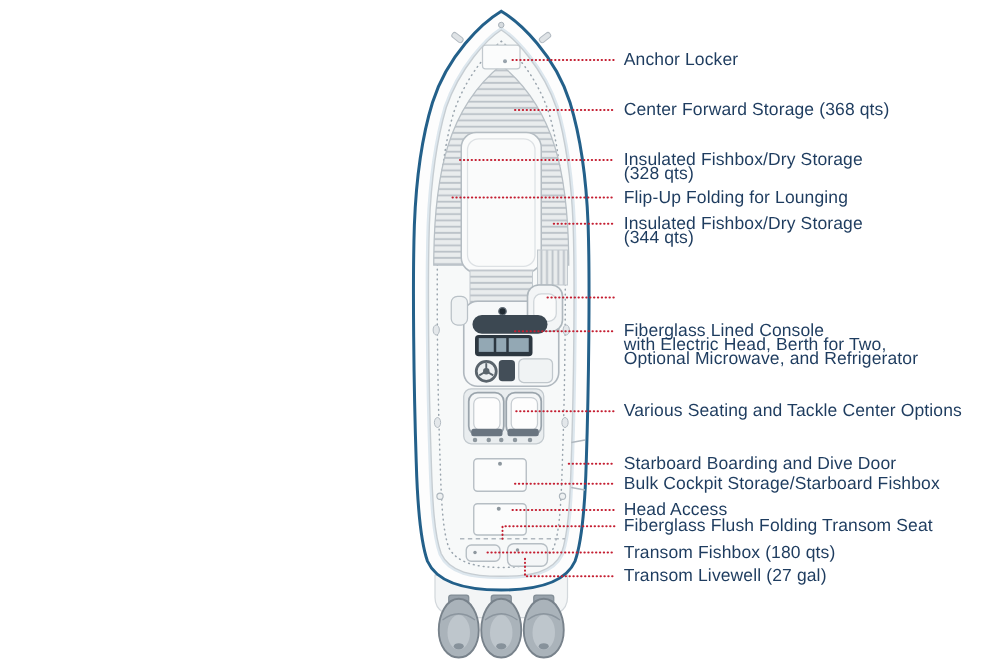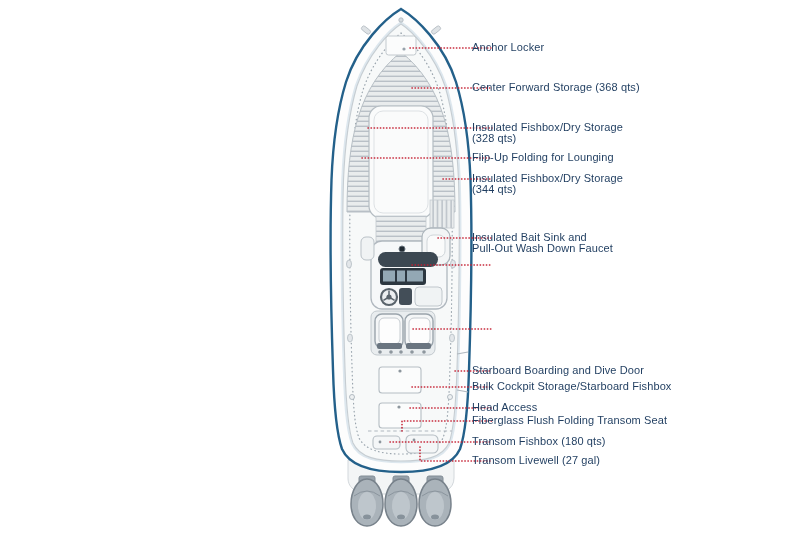--- a/index.html
+++ b/index.html
@@ -1,19 +1,19 @@
 <!DOCTYPE html>
 <html style="--leader-color: #c41e31; --label-color: #1e3c5f;"><head>
 <meta charset="utf-8">
 <style>
   html,body{margin:0;padding:0;background:#ffffff;}
   #canvas{position:relative;width:800px;height:533px;background:#ffffff;overflow:hidden;
           font-family:"Liberation Sans", sans-serif;}
   #boat-svg{position:absolute;left:0;top:0;}
-  .callout{position:absolute;left:472px;font-size:11px;line-height:11px;font-weight:500;
+  .callout{position:absolute;left:499px;font-size:14px;line-height:11px;font-weight:500;
            color:var(--label-color,#1e3c5f);letter-spacing:.1px;white-space:pre-line;}
   .leader{fill:none;stroke:var(--leader-color,#c41e31);stroke-width:1.6;
           stroke-dasharray:.3 2.8;stroke-linecap:round;}
 </style>
 </head>
 <body>
 
 <div id="canvas">
 
   <svg id="boat-svg" width="800" height="533" viewBox="0 0 800 533">
@@ -185,22 +185,24 @@
     </g>
   </svg>
 
   <div class="callout" style="top:42px">Anchor Locker</div>
   <div class="callout" style="top:82px">Center Forward Storage (368 qts)</div>
   <div class="callout" style="top:122px">Insulated Fishbox/Dry Storage
 (328 qts)</div>
   <div class="callout" style="top:152px">Flip-Up Folding for Lounging</div>
   <div class="callout" style="top:173px">Insulated Fishbox/Dry Storage
 (344 qts)</div>
-  <div class="callout" style="top:232px">Insulated Bait Sink and
-Pull-Out Wash Down Faucet</div>
+  <div class="callout" style="top:259px">Fiberglass Lined Console
+with Electric Head, Berth for Two,
+Optional Microwave, and Refrigerator</div>
+  <div class="callout" style="top:323px">Various Seating and Tackle Center Options</div>
   <div class="callout" style="top:365px">Starboard Boarding and Dive Door</div>
   <div class="callout" style="top:381px">Bulk Cockpit Storage/Starboard Fishbox</div>
   <div class="callout" style="top:402px">Head Access</div>
   <div class="callout" style="top:415px">Fiberglass Flush Folding Transom Seat</div>
   <div class="callout" style="top:436px">Transom Fishbox (180 qts)</div>
   <div class="callout" style="top:455px">Transom Livewell (27 gal)</div>
 
 </div>
 
 </body></html>

